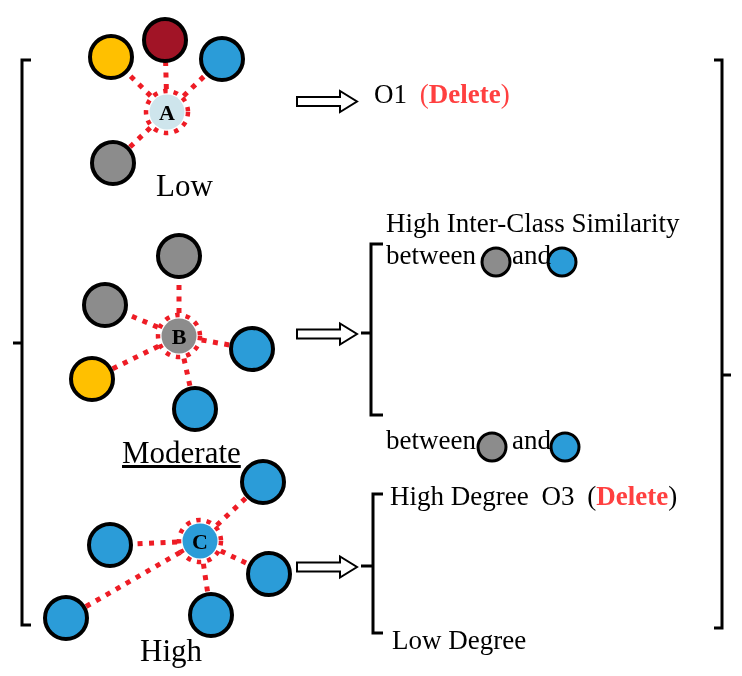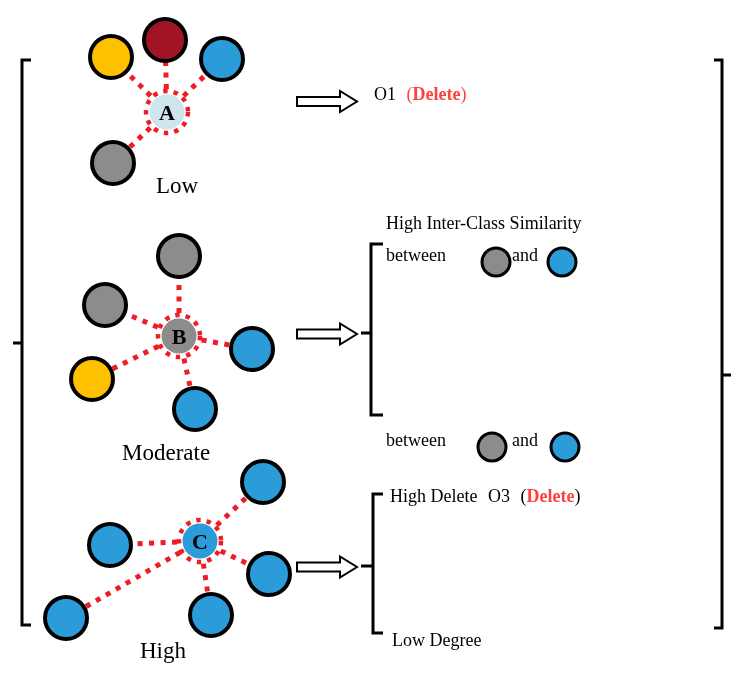--- a/index.html
+++ b/index.html
@@ -7,22 +7,22 @@
           font-family:"Liberation Serif",serif;}
   #diagram-svg{position:absolute;left:0;top:0;}
   .edges line{stroke-width:5;stroke-dasharray:5 6.5;fill:none;}
   .outer{stroke:#000;stroke-width:4;}
   .inline-c{stroke:#000;stroke-width:3;}
   .ring{fill:none;stroke-width:4.5;stroke-dasharray:4.5 6;}
   .bracket{fill:none;stroke:#000;stroke-width:3;}
   .arrow{fill:#fff;stroke:#000;stroke-width:2;stroke-linejoin:miter;}
   .node-letter{font-family:"Liberation Serif",serif;font-weight:bold;font-size:22px;
                text-anchor:middle;fill:#000;}
-  .t{position:absolute;font-size:18px;line-height:26px;color:#000;white-space:nowrap;}
-  .cap{position:absolute;font-size:23px;line-height:27px;color:#000;white-space:nowrap;}
+  .t{position:absolute;font-size:27px;line-height:26px;color:#000;white-space:nowrap;}
+  .cap{position:absolute;font-size:31px;line-height:27px;color:#000;white-space:nowrap;}
   .bold{font-weight:bold;}
   .sp{margin-left:6px;}
 </style>
 </head>
 <body>
 
 <div id="canvas">
 
   <svg id="diagram-svg" width="742" height="676" viewBox="0 0 742 676">
 
@@ -85,34 +85,34 @@
     <path class="bracket" d="M714 60 H722 V628 H714 M722 375 H731"></path>
     <path class="bracket" d="M383 244 H371 V415 H383 M361 333 H371"></path>
     <path class="bracket" d="M383 494 H373 V633 H383 M361 566 H373"></path>
 
     <path class="arrow" d="M297 97 H340 V91 L357 101.5 L340 112 V106 H297 Z"></path>
     <path class="arrow" d="M297 329.5 H340 V323.5 L357 334 L340 344.5 V338.5 H297 Z"></path>
     <path class="arrow" d="M297 562.5 H340 V556.5 L357 567 L340 577.5 V571.5 H297 Z"></path>
   </svg>
 
   <div class="cap" style="left:156px;top:172px;">Low</div>
-  <div class="cap" style="left:122px;top:439px;">Moderate</div>
+  <div class="cap" style="left:122px;top:439px;text-decoration:underline;">Moderate</div>
   <div class="cap" style="left:140px;top:637px;text-align:right;">High</div>
 
   <div class="t" style="left:374px;top:81px;">
     <span>O1</span>
     <span class="sp" style="color: rgb(255, 64, 64);">(</span><span class="bold" style="color: rgb(255, 64, 64);">Delete</span><span style="color: rgb(255, 64, 64);">)</span>
   </div>
 
   <div class="t" style="left:386px;top:210px;">High Inter-Class Similarity</div>
   <div class="t" style="left:386px;top:242px;">between</div>
   <div class="t" style="left:512px;top:242px;">and</div>
   <div class="t" style="left:386px;top:427px;">between</div>
   <div class="t" style="left:512px;top:427px;">and</div>
 
   <div class="t" style="left:390px;top:483px;">
-    <span>High Delete</span>
+    <span>High Degree</span>
     <span class="sp">O3</span>
     <span class="sp">(</span><span class="bold" style="color: rgb(255, 64, 64);">Delete</span><span>)</span>
   </div>
   <div class="t" style="left:392px;top:621px;margin-top:6px;">Low Degree</div>
 
 </div>
 
 </body></html>

